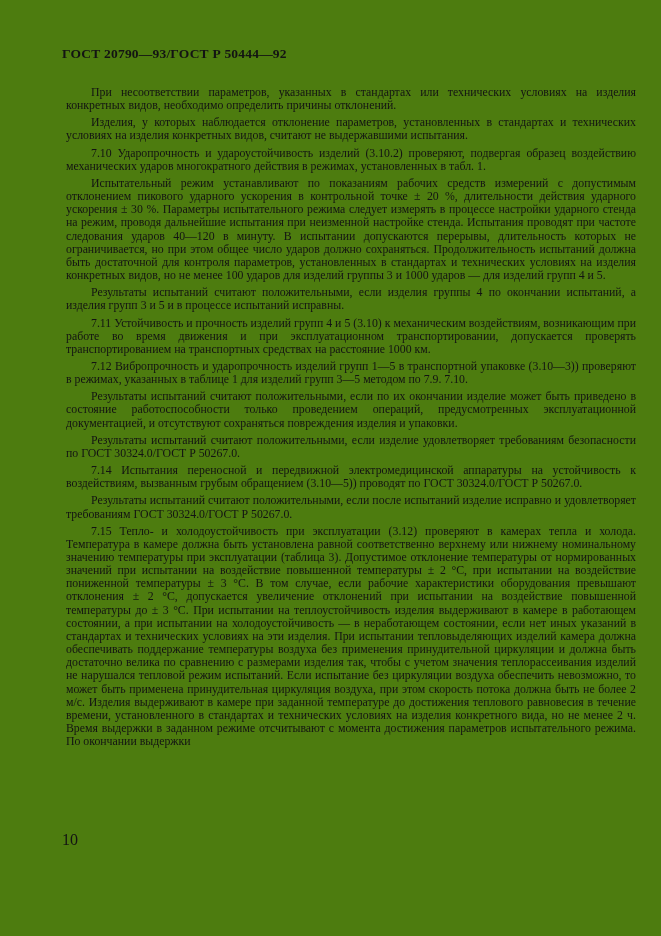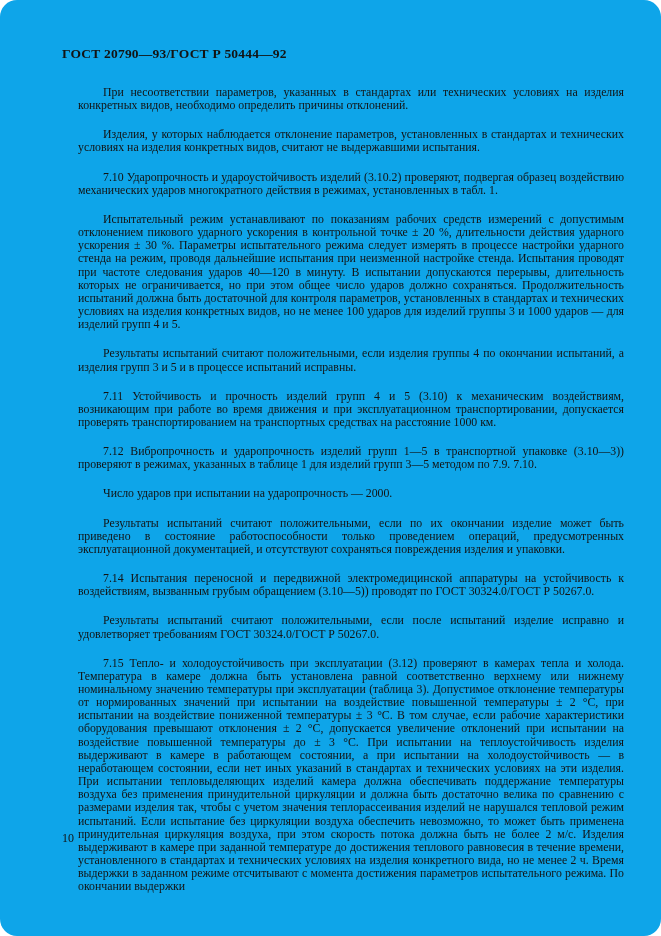--- a/index.html
+++ b/index.html
@@ -4,68 +4,67 @@
 <style>
   html, body {
     margin: 0;
     padding: 0;
     background: #ffffff;
   }
   .page {
     position: relative;
     width: 661px;
     height: 936px;
-    background: #0ea5e9;
+    background: #4d7c0f;
     color: #131313;
     font-family: "Liberation Serif", "DejaVu Serif", serif;
     box-sizing: border-box;
     padding: 46px 21px 0 62px;
     overflow: hidden;
-    border-radius: 17px;
   }
   .doc-header {
     font-size: 13.5px;
     font-weight: bold;
     letter-spacing: 0.2px;
     white-space: nowrap;
   }
   .body-text {
     margin-top: 24px;
     font-size: 11.8px;
     line-height: 13.15px;
     text-align: justify;
     text-justify: inter-word;
   }
   .body-text p {
-    margin: 16px;
+    margin: 4px;
     padding: 0;
     text-indent: 25px;
   }
   .page-number {
     position: absolute;
     left: 62px;
     top: 831px;
-    font-size: 12px;
+    font-size: 16px;
   }
 </style>
 </head>
 <body>
 
 <div class="page">
   <div class="doc-header">ГОСТ 20790—93/ГОСТ Р 50444—92</div>
 
   <div class="body-text">
     <p>При несоответствии параметров, указанных в стандартах или технических условиях на изделия конкретных видов, необходимо определить причины отклонений.</p>
     <p>Изделия, у которых наблюдается отклонение параметров, установленных в стандартах и технических условиях на изделия конкретных видов, считают не выдержавшими испытания.</p>
     <p>7.10 Ударопрочность и удароустойчивость изделий (3.10.2) проверяют, подвергая образец воздействию механических ударов многократного действия в режимах, установленных в табл. 1.</p>
     <p>Испытательный режим устанавливают по показаниям рабочих средств измерений с допустимым отклонением пикового ударного ускорения в контрольной точке ± 20 %, длительности действия ударного ускорения ± 30 %. Параметры испытательного режима следует измерять в процессе настройки ударного стенда на режим, проводя дальнейшие испытания при неизменной настройке стенда. Испытания проводят при частоте следования ударов 40—120 в минуту. В испытании допускаются перерывы, длительность которых не ограничивается, но при этом общее число ударов должно сохраняться. Продолжительность испытаний должна быть достаточной для контроля параметров, установленных в стандартах и технических условиях на изделия конкретных видов, но не менее 100 ударов для изделий группы 3 и 1000 ударов — для изделий групп 4 и 5.</p>
     <p>Результаты испытаний считают положительными, если изделия группы 4 по окончании испытаний, а изделия групп 3 и 5 и в процессе испытаний исправны.</p>
     <p>7.11 Устойчивость и прочность изделий групп 4 и 5 (3.10) к механическим воздействиям, возникающим при работе во время движения и при эксплуатационном транспортировании, допускается проверять транспортированием на транспортных средствах на расстояние 1000 км.</p>
     <p>7.12 Вибропрочность и ударопрочность изделий групп 1—5 в транспортной упаковке (3.10—3)) проверяют в режимах, указанных в таблице 1 для изделий групп 3—5 методом по 7.9. 7.10.</p>
-    <p>Число ударов при испытании на ударопрочность — 2000.</p>
     <p>Результаты испытаний считают положительными, если по их окончании изделие может быть приведено в состояние работоспособности только проведением операций, предусмотренных эксплуатационной документацией, и отсутствуют сохраняться повреждения изделия и упаковки.</p>
+    <p>Результаты испытаний считают положительными, если изделие удовлетворяет требованиям безопасности по ГОСТ 30324.0/ГОСТ Р 50267.0.</p>
     <p>7.14 Испытания переносной и передвижной электромедицинской аппаратуры на устойчивость к воздействиям, вызванным грубым обращением (3.10—5)) проводят по ГОСТ 30324.0/ГОСТ Р 50267.0.</p>
     <p>Результаты испытаний считают положительными, если после испытаний изделие исправно и удовлетворяет требованиям ГОСТ 30324.0/ГОСТ Р 50267.0.</p>
     <p>7.15 Тепло- и холодоустойчивость при эксплуатации (3.12) проверяют в камерах тепла и холода. Температура в камере должна быть установлена равной соответственно верхнему или нижнему номинальному значению температуры при эксплуатации (таблица 3). Допустимое отклонение температуры от нормированных значений при испытании на воздействие повышенной температуры ± 2 °С, при испытании на воздействие пониженной температуры ± 3 °С. В том случае, если рабочие характеристики оборудования превышают отклонения ± 2 °С, допускается увеличение отклонений при испытании на воздействие повышенной температуры до ± 3 °С. При испытании на теплоустойчивость изделия выдерживают в камере в работающем состоянии, а при испытании на холодоустойчивость — в неработающем состоянии, если нет иных указаний в стандартах и технических условиях на эти изделия. При испытании тепловыделяющих изделий камера должна обеспечивать поддержание температуры воздуха без применения принудительной циркуляции и должна быть достаточно велика по сравнению с размерами изделия так, чтобы с учетом значения теплорассеивания изделий не нарушался тепловой режим испытаний. Если испытание без циркуляции воздуха обеспечить невозможно, то может быть применена принудительная циркуляция воздуха, при этом скорость потока должна быть не более 2 м/с. Изделия выдерживают в камере при заданной температуре до достижения теплового равновесия в течение времени, установленного в стандартах и технических условиях на изделия конкретного вида, но не менее 2 ч. Время выдержки в заданном режиме отсчитывают с момента достижения параметров испытательного режима. По окончании выдержки</p>
   </div>
 
   <div class="page-number">10</div>
 </div>
 
 </body></html>

